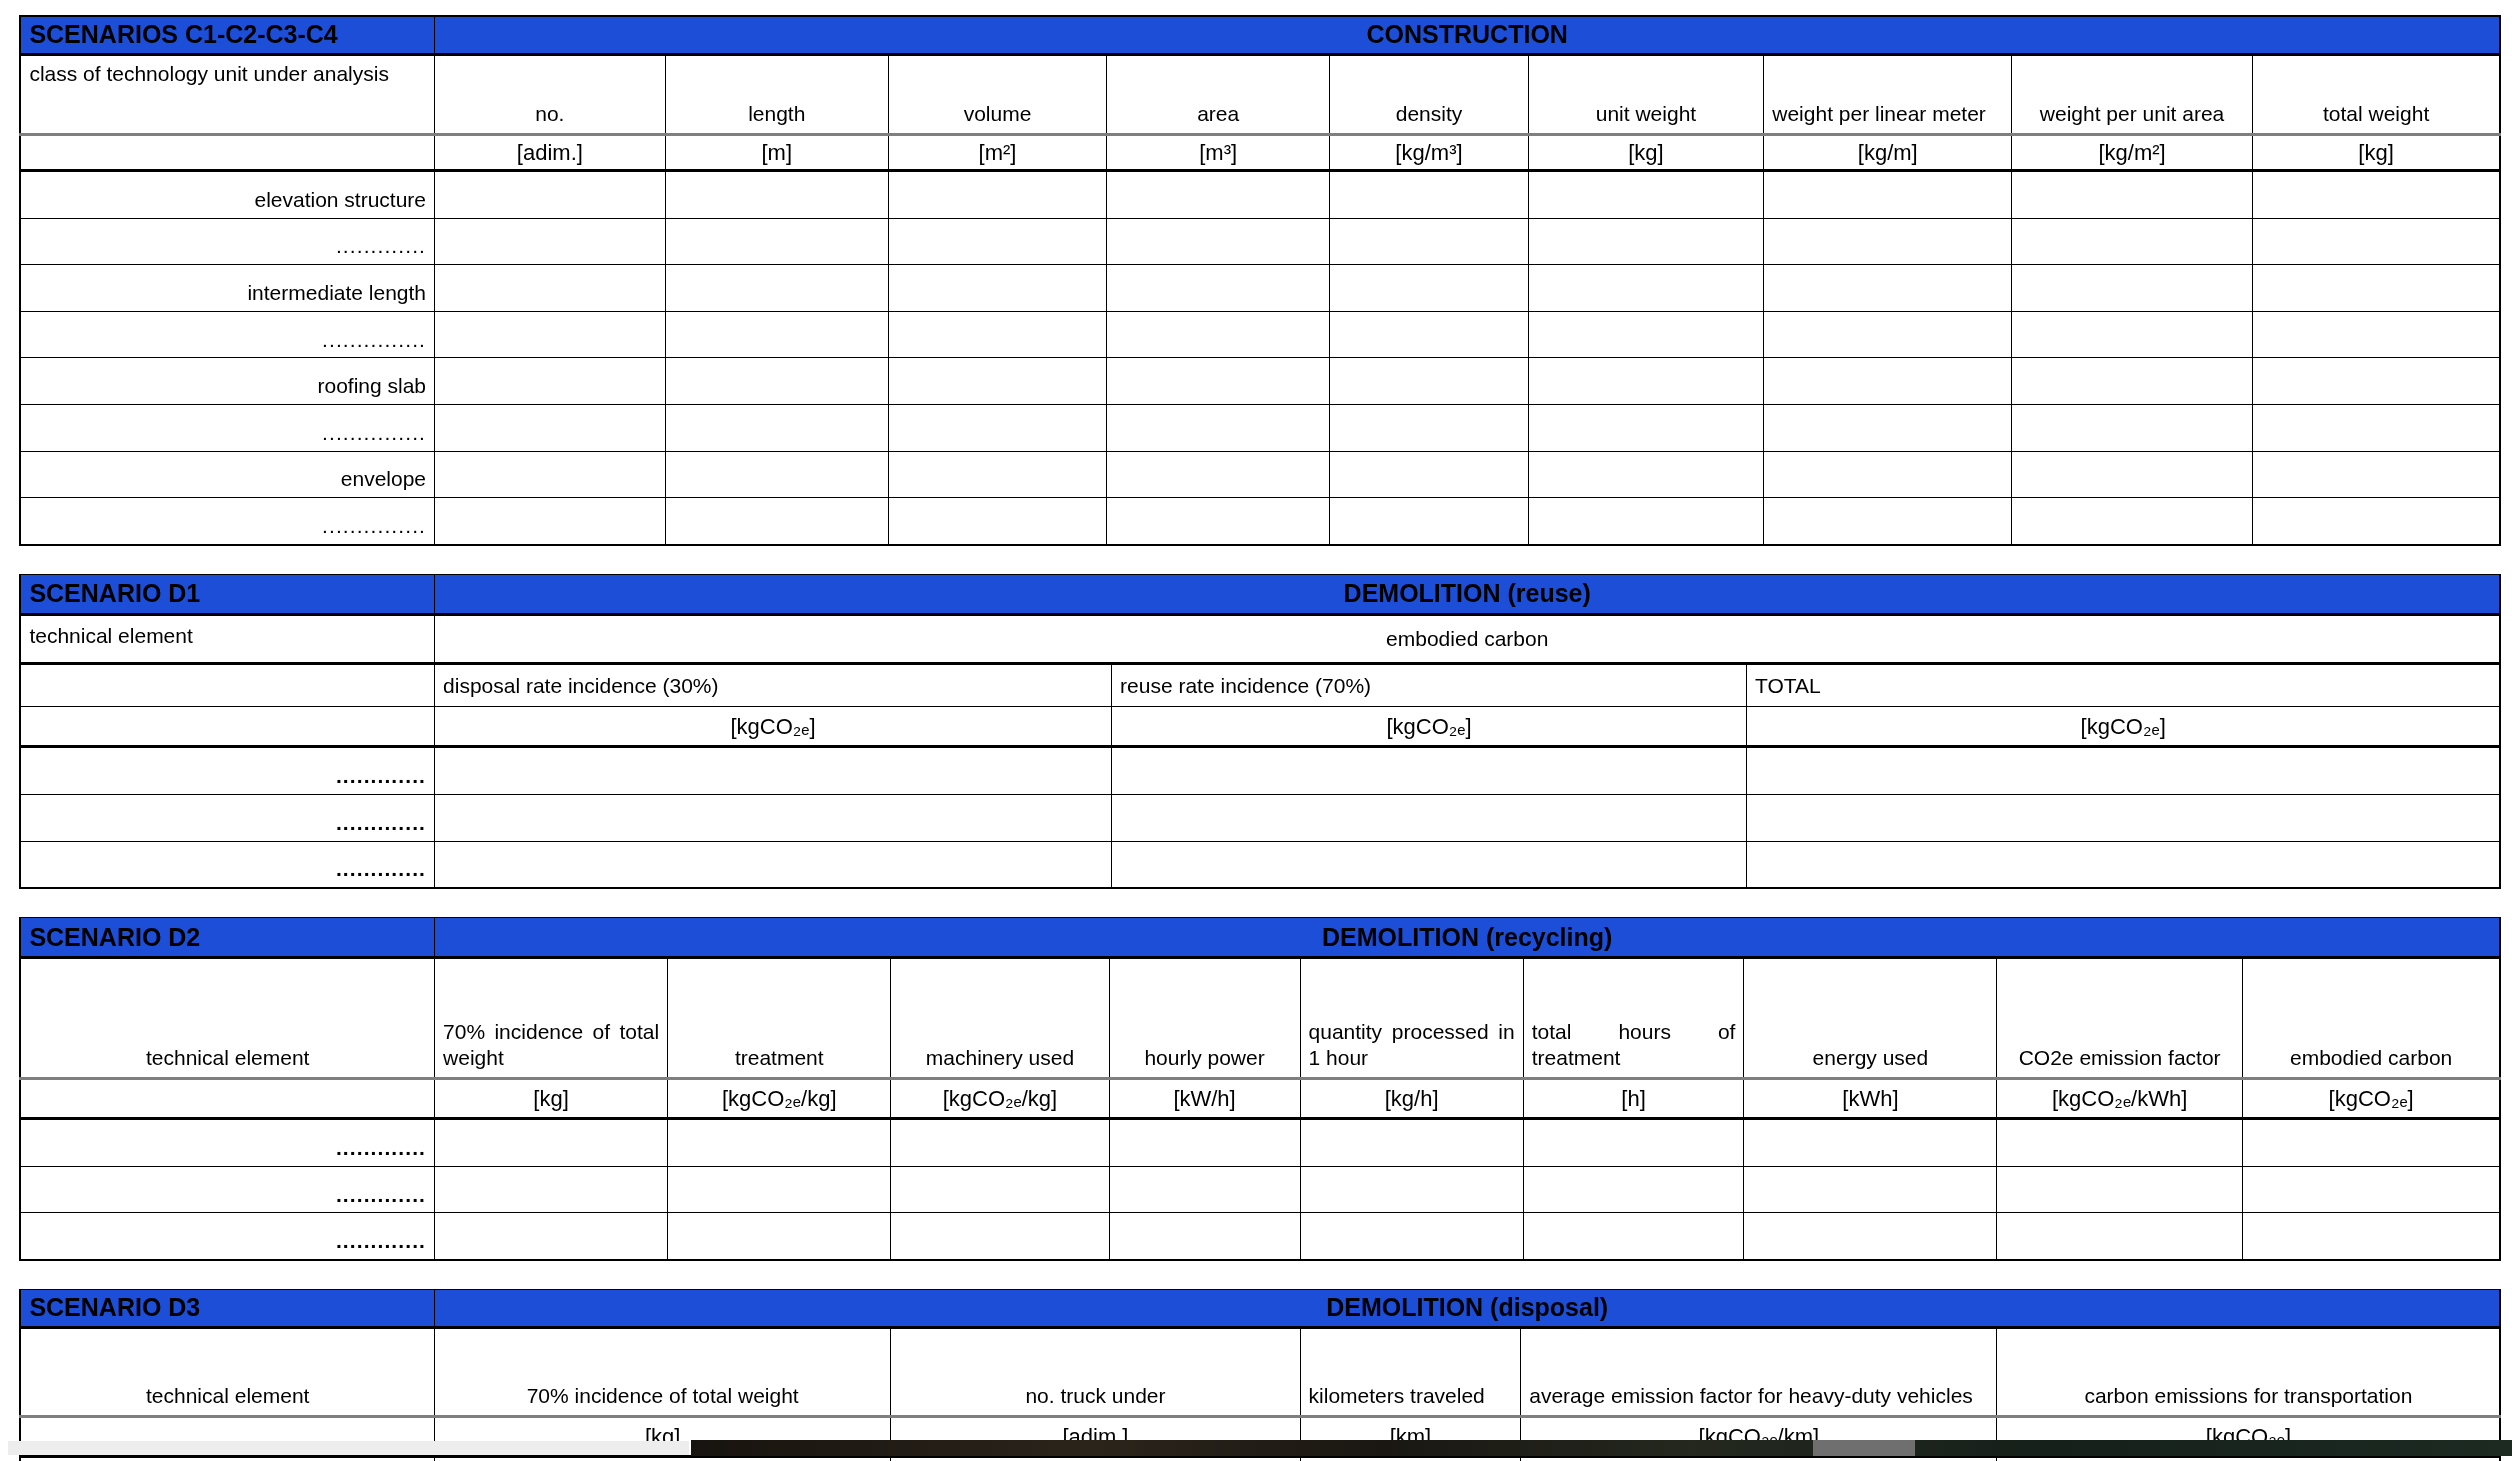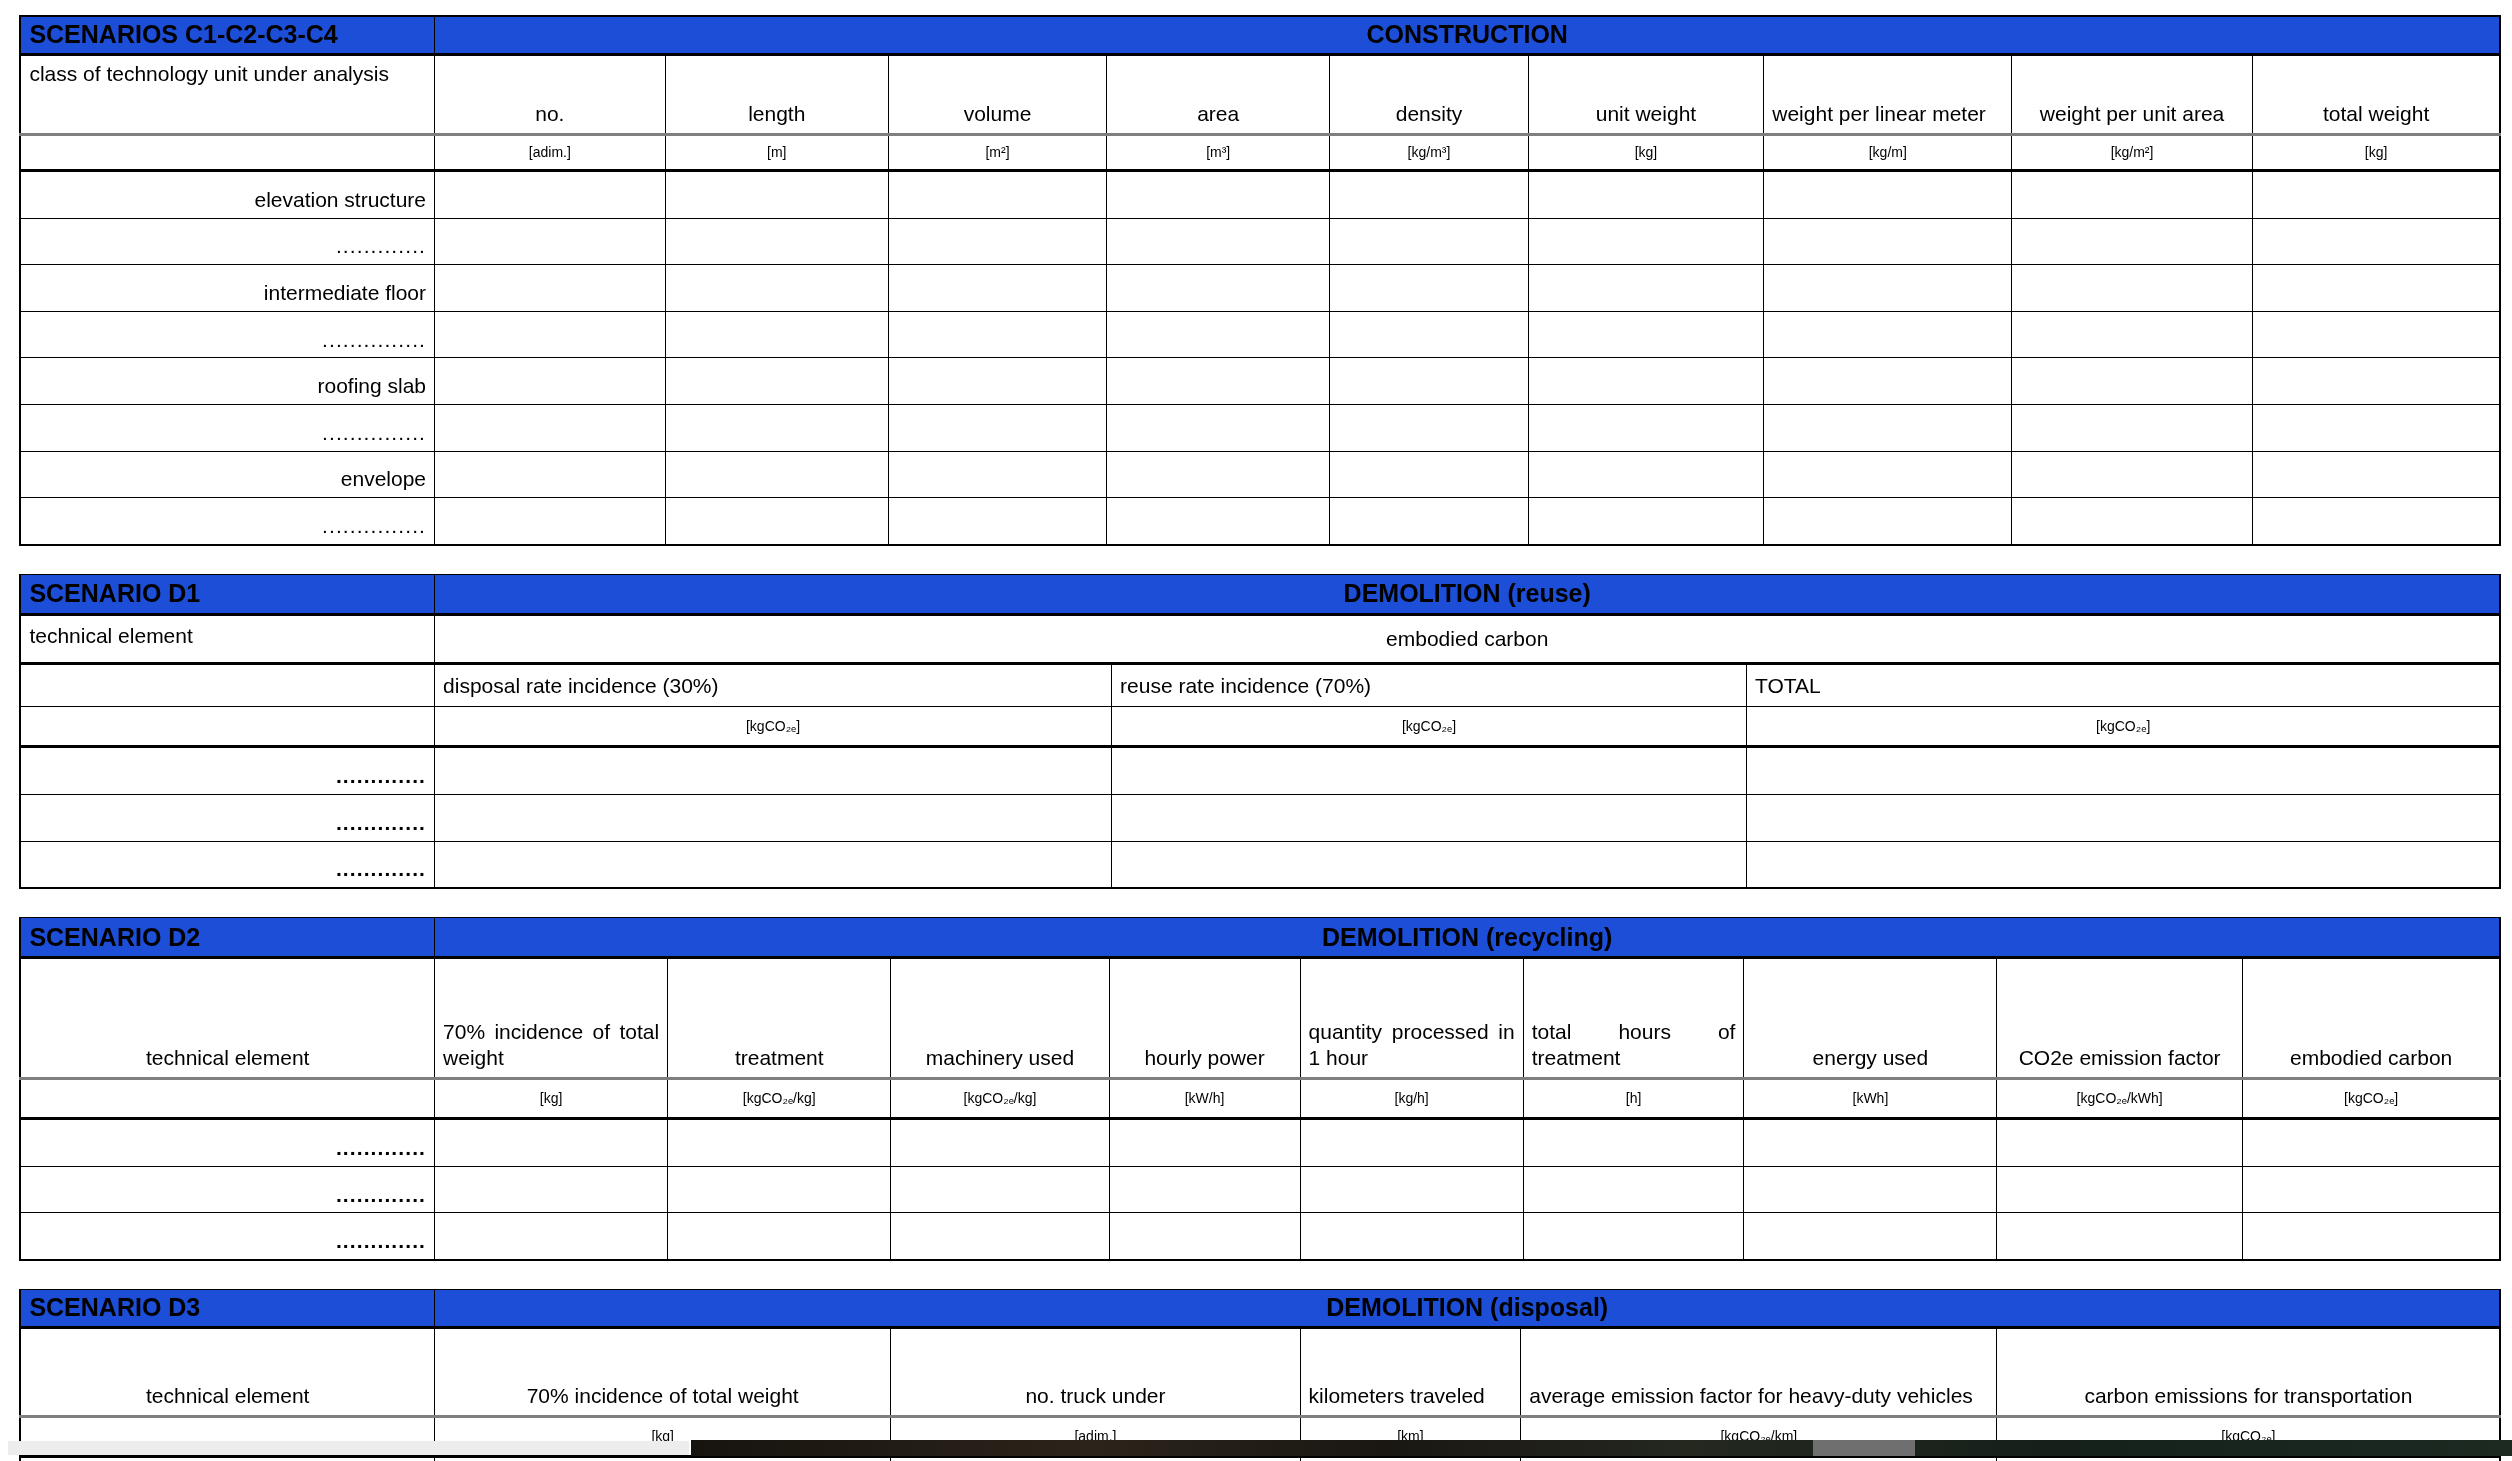--- a/index.html
+++ b/index.html
@@ -17,21 +17,21 @@
     border-bottom:3.4px solid #000;vertical-align:middle;
   }
   tr.sechead td.sctitle{text-align:center;}
   tr.sechead td.sclabel{text-align:left;}
   
   tr.colhead td{vertical-align:bottom;text-align:center;padding-bottom:5.7px;border-bottom:3.4px solid #7f7f7f;}
   tr.colhead td.lblcell{text-align:justify;vertical-align:top;padding-top:4.6px;}
   tr.colhead td.jl{text-align:justify;}
   td.botlbl{text-align:left;vertical-align:bottom;padding-bottom:5.7px;}
   
-  tr.units td{text-align:center;font-size:14px;height:33px;vertical-align:middle;border-bottom:3.4px solid #000;}
+  tr.units td{text-align:center;font-size:22px;height:33px;vertical-align:middle;border-bottom:3.4px solid #000;}
   
   tr.drow td{height:41px;vertical-align:bottom;}
   td.rowlabel{text-align:right;padding-bottom:4.6px;}
   .dots{letter-spacing:1.1px;}
   .bdots{font-weight:bold;letter-spacing:1.1px;}
   
   tr.d1group td{height:41px;vertical-align:middle;border-bottom:3.4px solid #000;}
   tr.d1group td.gctr{text-align:center;}
   tr.d1sub td{height:41px;vertical-align:middle;text-align:left;}
   .h-con-colhead{height:80px;}
@@ -109,21 +109,21 @@
           <td></td>
       <td></td>
           <td></td>
       <td></td>
           <td></td>
       <td></td>
           <td></td>
       <td></td>
     </tr>
     <tr class="drow">
-      <td class="rowlabel">intermediate floor</td>
+      <td class="rowlabel">intermediate length</td>
       <td></td>
           <td></td>
       <td></td>
           <td></td>
       <td></td>
           <td></td>
       <td></td>
           <td></td>
       <td></td>
     </tr>

